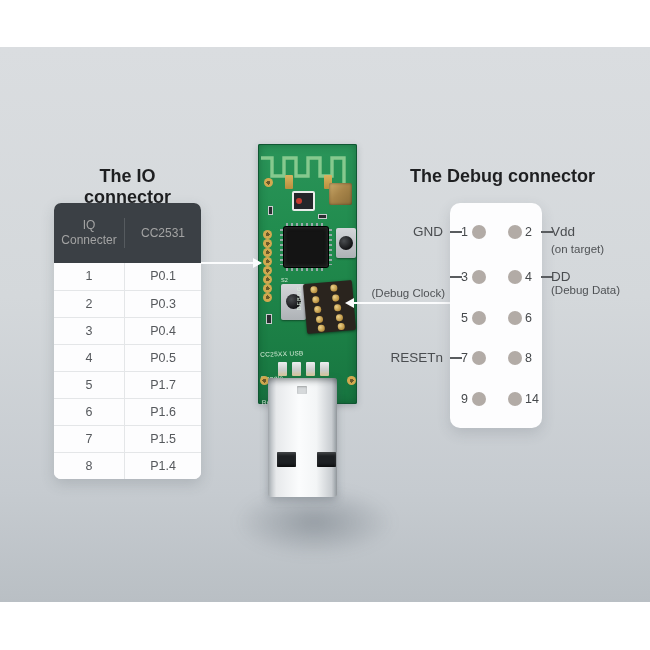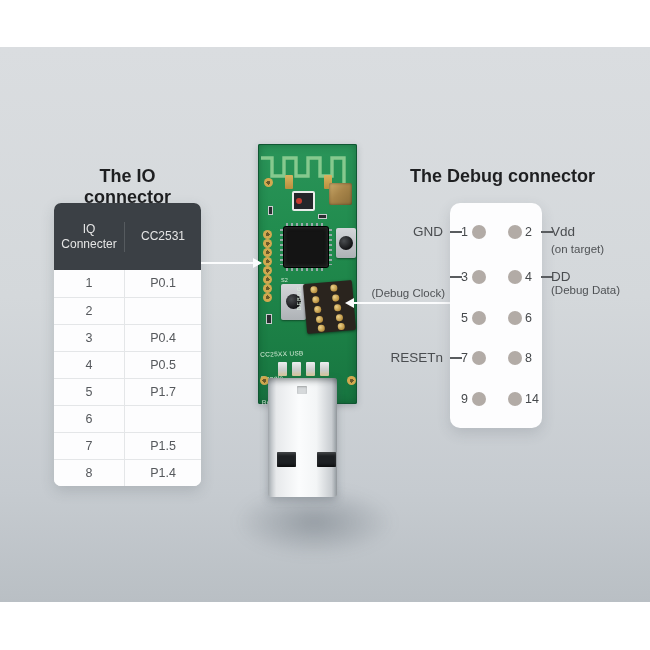--- a/index.html
+++ b/index.html
@@ -14,22 +14,22 @@
   
   .title{position:absolute;font-size:18px;font-weight:bold;color:#1e1f21;}
   .title-io{left:54px;top:166px;width:147px;text-align:center;}
   .title-debug{left:410px;top:166px;}
   
   .io-table{
     position:absolute;left:54px;top:203px;width:147px;border-radius:7px;
     box-shadow:0 5px 14px rgba(60,70,80,.18);background:#fff;
   }
   .io-thead{
-    display:flex;height:67px;background:#3b4045;border-radius:7px 7px 0 0;
-    color:#e5e5e5;font-size:12px;line-height:1.25;align-items:center;text-align:center;
+    display:flex;height:60px;background:#3b4045;border-radius:7px 7px 0 0;
+    color:#a3a3a3;font-size:12px;line-height:1.25;align-items:center;text-align:center;
   }
   .io-th1{width:71px;padding:0 4px;box-sizing:border-box;border-right:1px solid rgba(255,255,255,.14);}
   .io-th2{flex:1;}
   .io-tbody{border-radius:0 0 7px 7px;overflow:hidden;background:#fdfdfe;}
   .io-tr{display:flex;height:27px;box-sizing:border-box;line-height:26px;font-size:12.5px;color:#55585c;text-align:center;}
   .io-tr + .io-tr{border-top:1px solid #e4e6e8;}
   .io-td1{width:71px;border-right:1px solid #e4e6e8;box-sizing:border-box;}
   .io-td2{flex:1;}
   
   .callout{position:absolute;height:2px;background:#fbfcfd;}
@@ -113,35 +113,37 @@
       <div class="io-th1">IQ Connecter</div>
       <div class="io-th2">CC2531</div>
     </div>
     <div class="io-tbody">
       <div class="io-tr">
           <div class="io-td1">1</div>
           <div class="io-td2">P0.1</div>
         </div>
       <div class="io-tr">
           <div class="io-td1">2</div>
+          <div class="io-td2">P0.3</div>
         </div>
       <div class="io-tr">
           <div class="io-td1">3</div>
           <div class="io-td2">P0.4</div>
         </div>
       <div class="io-tr">
           <div class="io-td1">4</div>
           <div class="io-td2">P0.5</div>
         </div>
       <div class="io-tr">
           <div class="io-td1">5</div>
           <div class="io-td2">P1.7</div>
         </div>
       <div class="io-tr">
           <div class="io-td1">6</div>
+          <div class="io-td2">P1.6</div>
         </div>
       <div class="io-tr">
           <div class="io-td1">7</div>
           <div class="io-td2">P1.5</div>
         </div>
       <div class="io-tr">
           <div class="io-td1">8</div>
           <div class="io-td2">P1.4</div>
         </div>
     </div>

